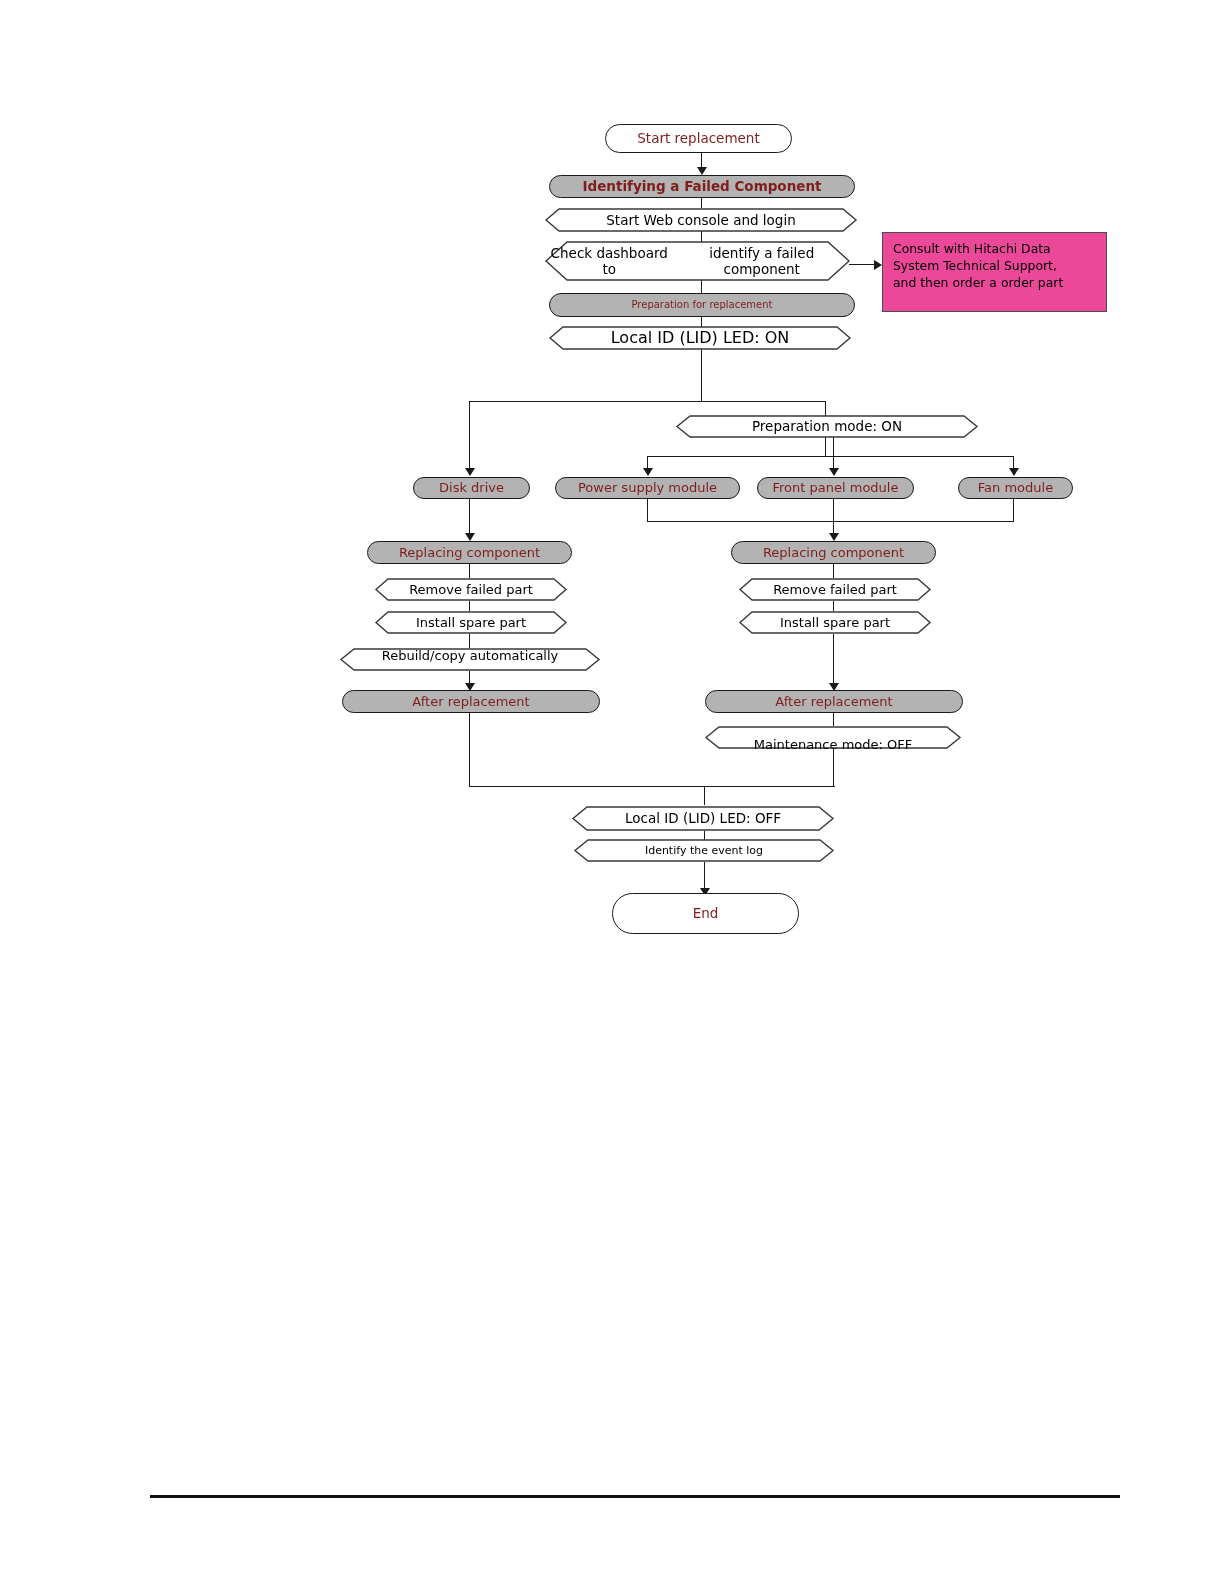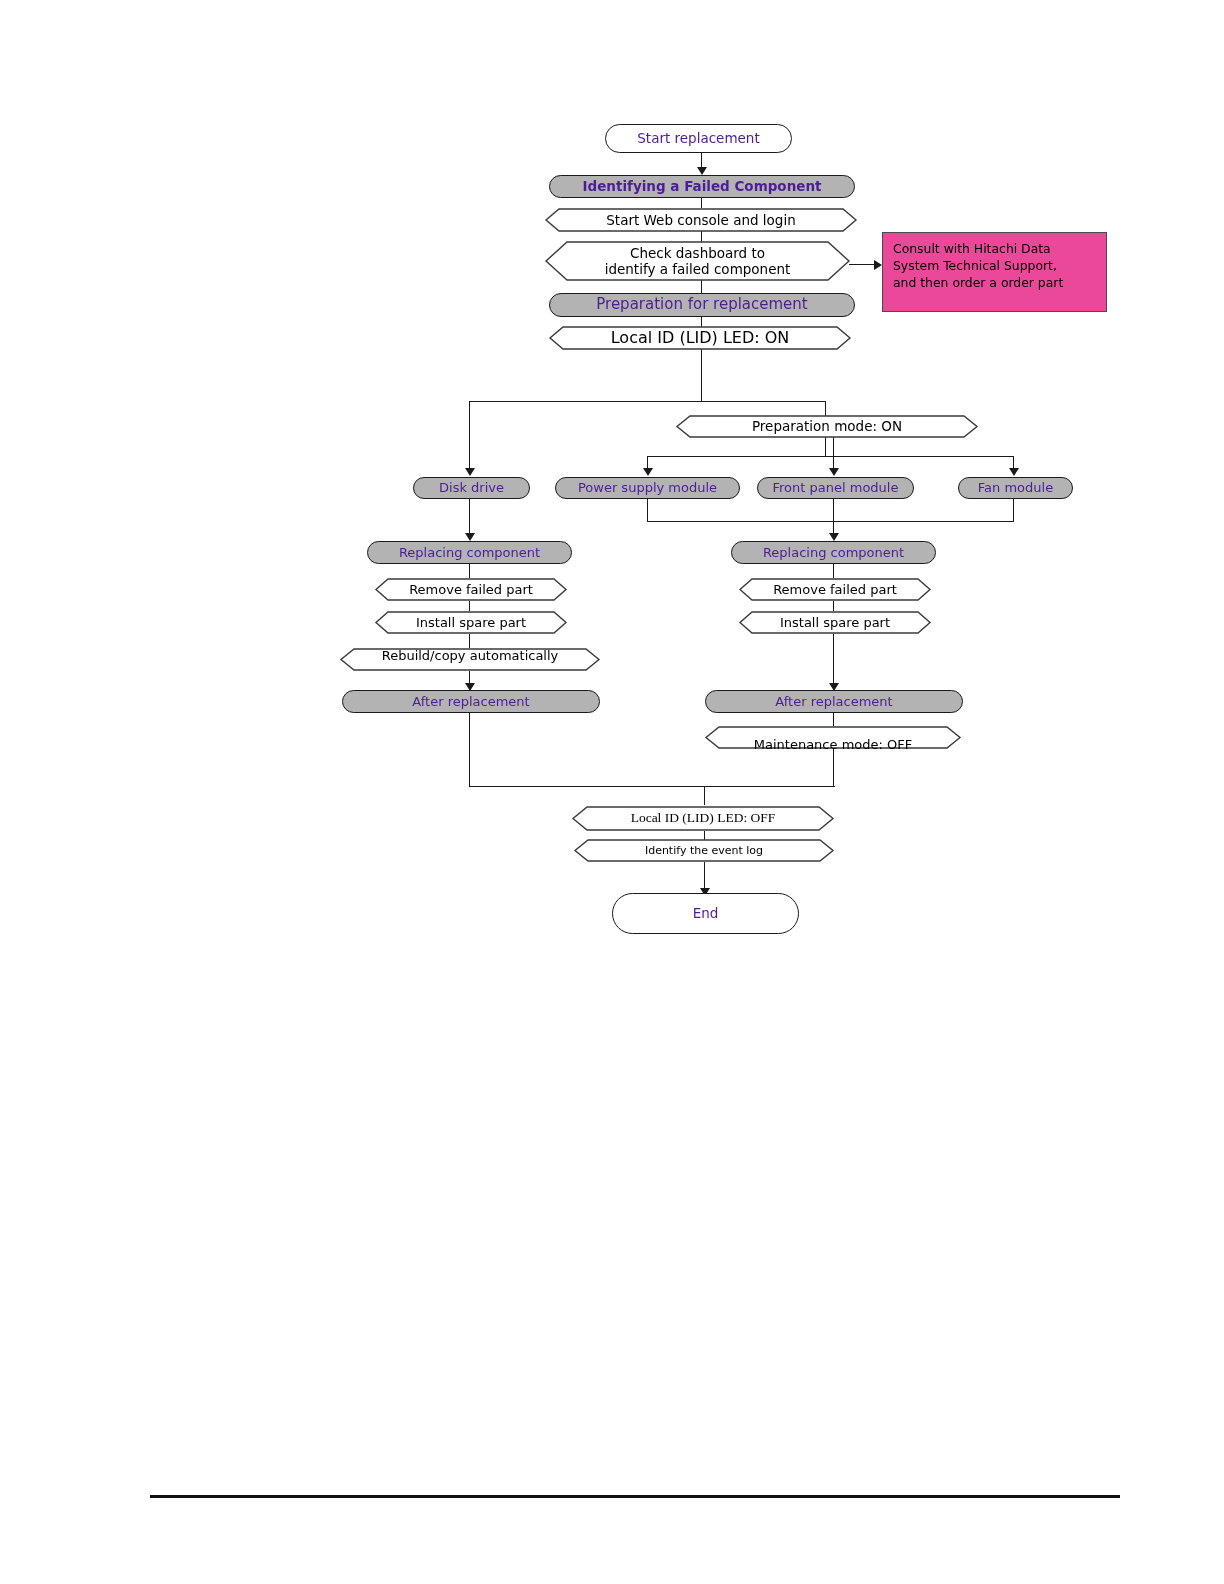--- a/index.html
+++ b/index.html
@@ -3,21 +3,21 @@
 <meta charset="utf-8">
 <style>
   html,body{margin:0;padding:0;background:#ffffff;}
   body{width:1224px;height:1584px;position:relative;
        font-family:"DejaVu Sans","Liberation Sans",sans-serif;
        -webkit-font-smoothing:antialiased;}
 
   #flow{position:absolute;left:0;top:0;width:1224px;height:1584px;}
 
   .node{position:absolute;box-sizing:border-box;display:flex;align-items:center;
-        justify-content:center;text-align:center;color:#4c1d95;line-height:1.18;}
+        justify-content:center;text-align:center;color:#7f1d1d;line-height:1.18;}
 
   
   .pill{border:1.4px solid #1a1a1a;border-radius:999px;background:#ffffff;}
   .pill.gray{background:#b3b3b3;border-color:#1a1a1a;}
   .hexwrap{position:absolute;}
   .hexwrap svg{position:absolute;left:0;top:0;overflow:visible;}
   .hexwrap .hexlabel{position:absolute;left:0;top:0;width:100%;height:100%;
         display:flex;align-items:center;justify-content:center;text-align:center;
         line-height:1.2;}
 
@@ -118,33 +118,33 @@
     </svg>
     <div class="hexlabel" style="font-size:13.5px;">
       <span>Start Web console and login</span>
     </div>
   </div>
 
   <div class="hexwrap" style="left:545px;top:241px;width:305px;height:40px;">
     <svg width="305" height="40" viewBox="0 0 305 40">
       <polygon points="22,1 283,1 304,20 283,39 22,39 1,20" fill="#ffffff" stroke="#3a3a3a" stroke-width="1.4"></polygon>
     </svg>
-    <div class="hexlabel" style="font-size:13.5px;flex-direction:column;">
+    <div class="hexlabel" style="font-size:13.5px;">
       <span>Check dashboard to</span>
       <span>identify a failed component</span>
     </div>
   </div>
 
   <div class="note" style="position:absolute;left:882px;top:232px;width:204px;height:65px;font-size:12.4px;">
     <div>Consult with Hitachi Data</div>
     <div>System Technical Support,</div>
     <div>and then order a order part</div>
   </div>
 
-  <div class="node pill gray" style="left:549px;top:293px;width:306px;height:24px;font-size:15px;">
+  <div class="node pill gray" style="left:549px;top:293px;width:306px;height:24px;font-size:10px;">
     <span>Preparation for replacement</span>
   </div>
 
   <div class="hexwrap" style="left:549px;top:326px;width:302px;height:24px;">
     <svg width="302" height="24" viewBox="0 0 302 24">
       <polygon points="14,1 288,1 301,12 288,23 14,23 1,12" fill="#ffffff" stroke="#3a3a3a" stroke-width="1.4"></polygon>
     </svg>
     <div class="hexlabel" style="font-size:16px;">
       <span>Local ID (LID) LED: ON</span>
     </div>
@@ -238,21 +238,21 @@
 
   <div class="hexwrap" style="left:705px;top:726px;width:256px;height:37px;">
     <svg width="256" height="23" viewBox="0 0 256 23">
       <polygon points="14,1 242,1 255,11.5 242,22 14,22 1,11.5" fill="#ffffff" stroke="#3a3a3a" stroke-width="1.4"></polygon>
     </svg>
     <div class="hexlabel" style="font-size:13px;">
       <span>Maintenance mode: OFF</span>
     </div>
   </div>
 
-  <div class="hexwrap" style="left:572px;top:806px;width:262px;height:25px;font-family:Liberation Serif, serif;">
+  <div class="hexwrap" style="left:572px;top:806px;width:262px;height:25px;">
     <svg width="262" height="25" viewBox="0 0 262 25">
       <polygon points="15,1 247,1 261,12.5 247,24 15,24 1,12.5" fill="#ffffff" stroke="#3a3a3a" stroke-width="1.4"></polygon>
     </svg>
     <div class="hexlabel" style="font-size:13.5px;">
       <span>Local ID (LID) LED: OFF</span>
     </div>
   </div>
 
   <div class="hexwrap" style="left:574px;top:839px;width:260px;height:23px;">
     <svg width="260" height="23" viewBox="0 0 260 23">

